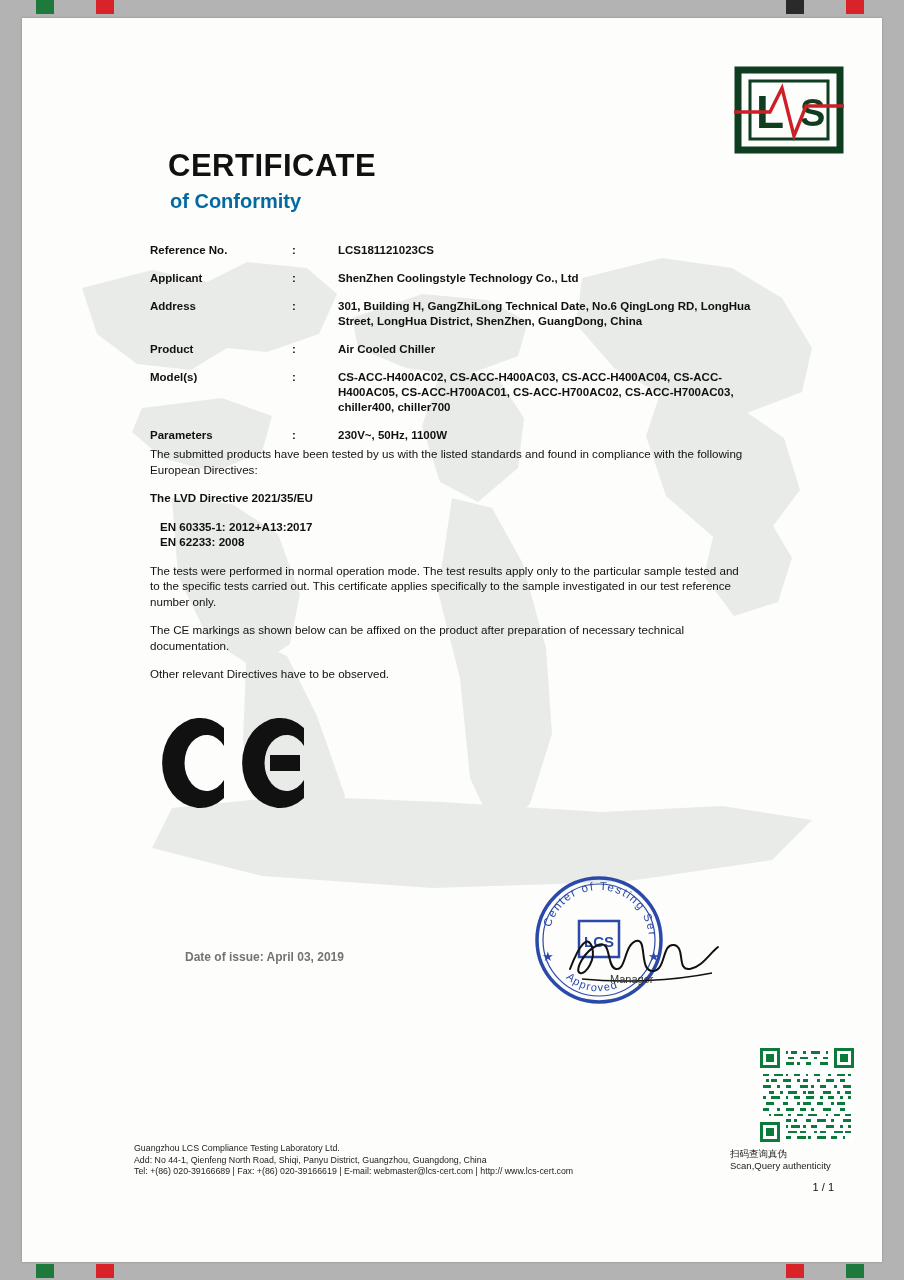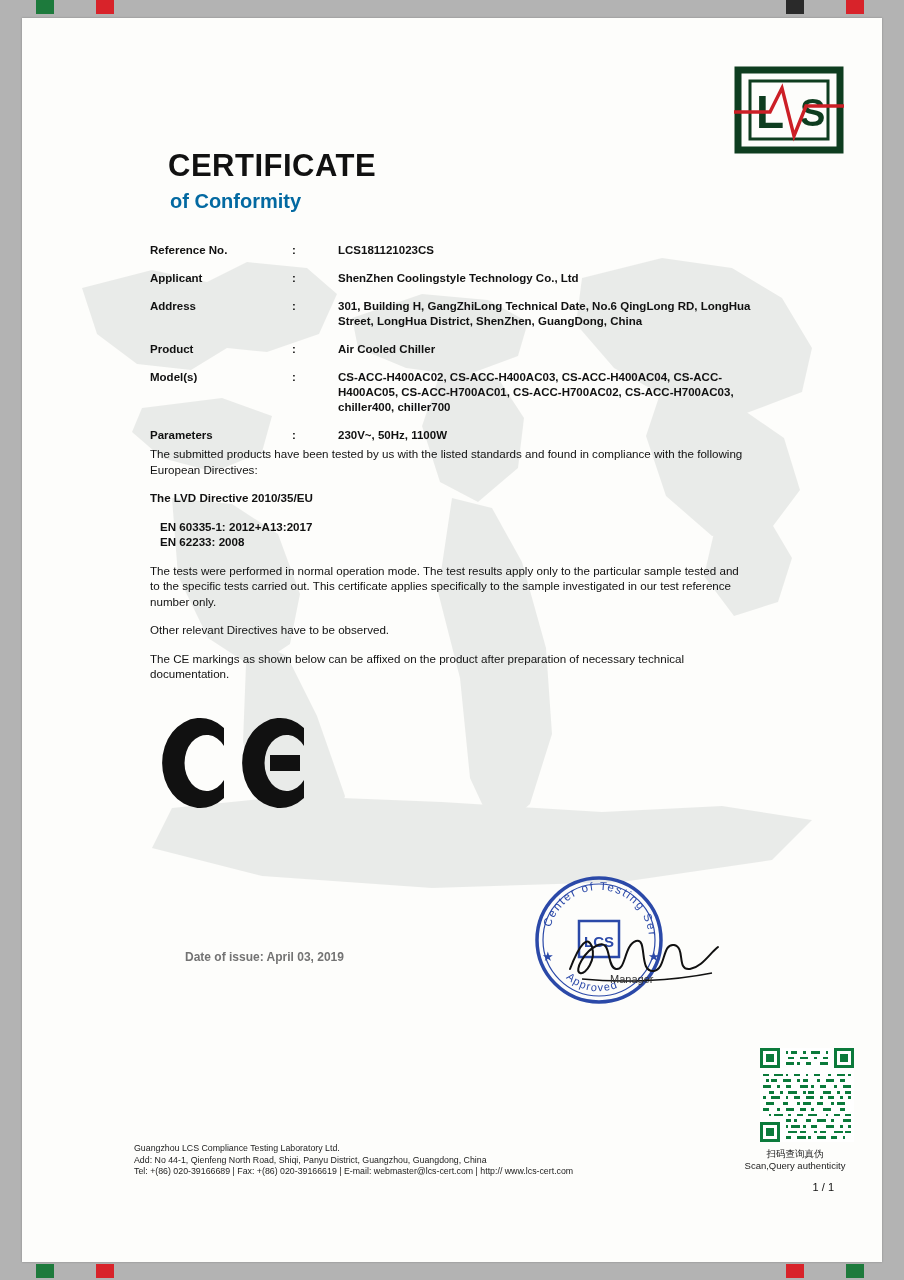--- a/index.html
+++ b/index.html
@@ -157,21 +157,21 @@
   
   .qr {
     position: absolute;
     right: 28px; top: 1030px;
     width: 94px; height: 94px;
   }
   .qr-caption {
     position: absolute;
     right: 22px; top: 1130px;
     width: 130px;
-    text-align: center;
+    text-align: left;
     font-size: 9.5px;
     color: #222;
     line-height: 12px;
   }
   .page-num {
     position: absolute;
     right: 48px; top: 1163px;
     font-size: 11px;
     color: #111;
   }
@@ -259,28 +259,28 @@
       </div>
       <div class="frow" style="margin-top:6px;">
         <div class="flabel">Parameters</div>
         <div class="fcolon">:</div>
         <div class="fval">230V~, 50Hz, 1100W</div>
       </div>
     </div>
 
     <div class="body">
       <div class="para">The submitted products have been tested by us with the listed standards and found in compliance with the following European Directives:</div>
-      <div class="para bold">The LVD Directive 2010/35/EU</div>
+      <div class="para bold">The LVD Directive 2021/35/EU</div>
       <div class="std-block">
         <div class="std">EN 60335-1: 2012+A13:2017</div>
         <div class="std">EN 62233: 2008</div>
       </div>
       <div class="para">The tests were performed in normal operation mode. The test results apply only to the particular sample tested and to the specific tests carried out. This certificate applies specifically to the sample investigated in our test reference number only.</div>
+      <div class="para">The CE markings as shown below can be affixed on the product after preparation of necessary technical documentation.</div>
       <div class="para">Other relevant Directives have to be observed.</div>
-      <div class="para">The CE markings as shown below can be affixed on the product after preparation of necessary technical documentation.</div>
     </div>
 
     <svg class="ce" viewBox="0 0 150 90">
       <path d="M62,10 A38,45 0 1,0 62,80 L62,62 A22,28 0 1,1 62,28 Z" fill="#111"></path>
       <path d="M142,10 A38,45 0 1,0 142,80 L142,62 A22,28 0 1,1 142,28 Z" fill="#111"></path>
       <rect x="108" y="37" width="30" height="16" fill="#111"></rect>
     </svg>
 
     <div class="issue-date">Date of issue: April 03, 2019</div>
 

